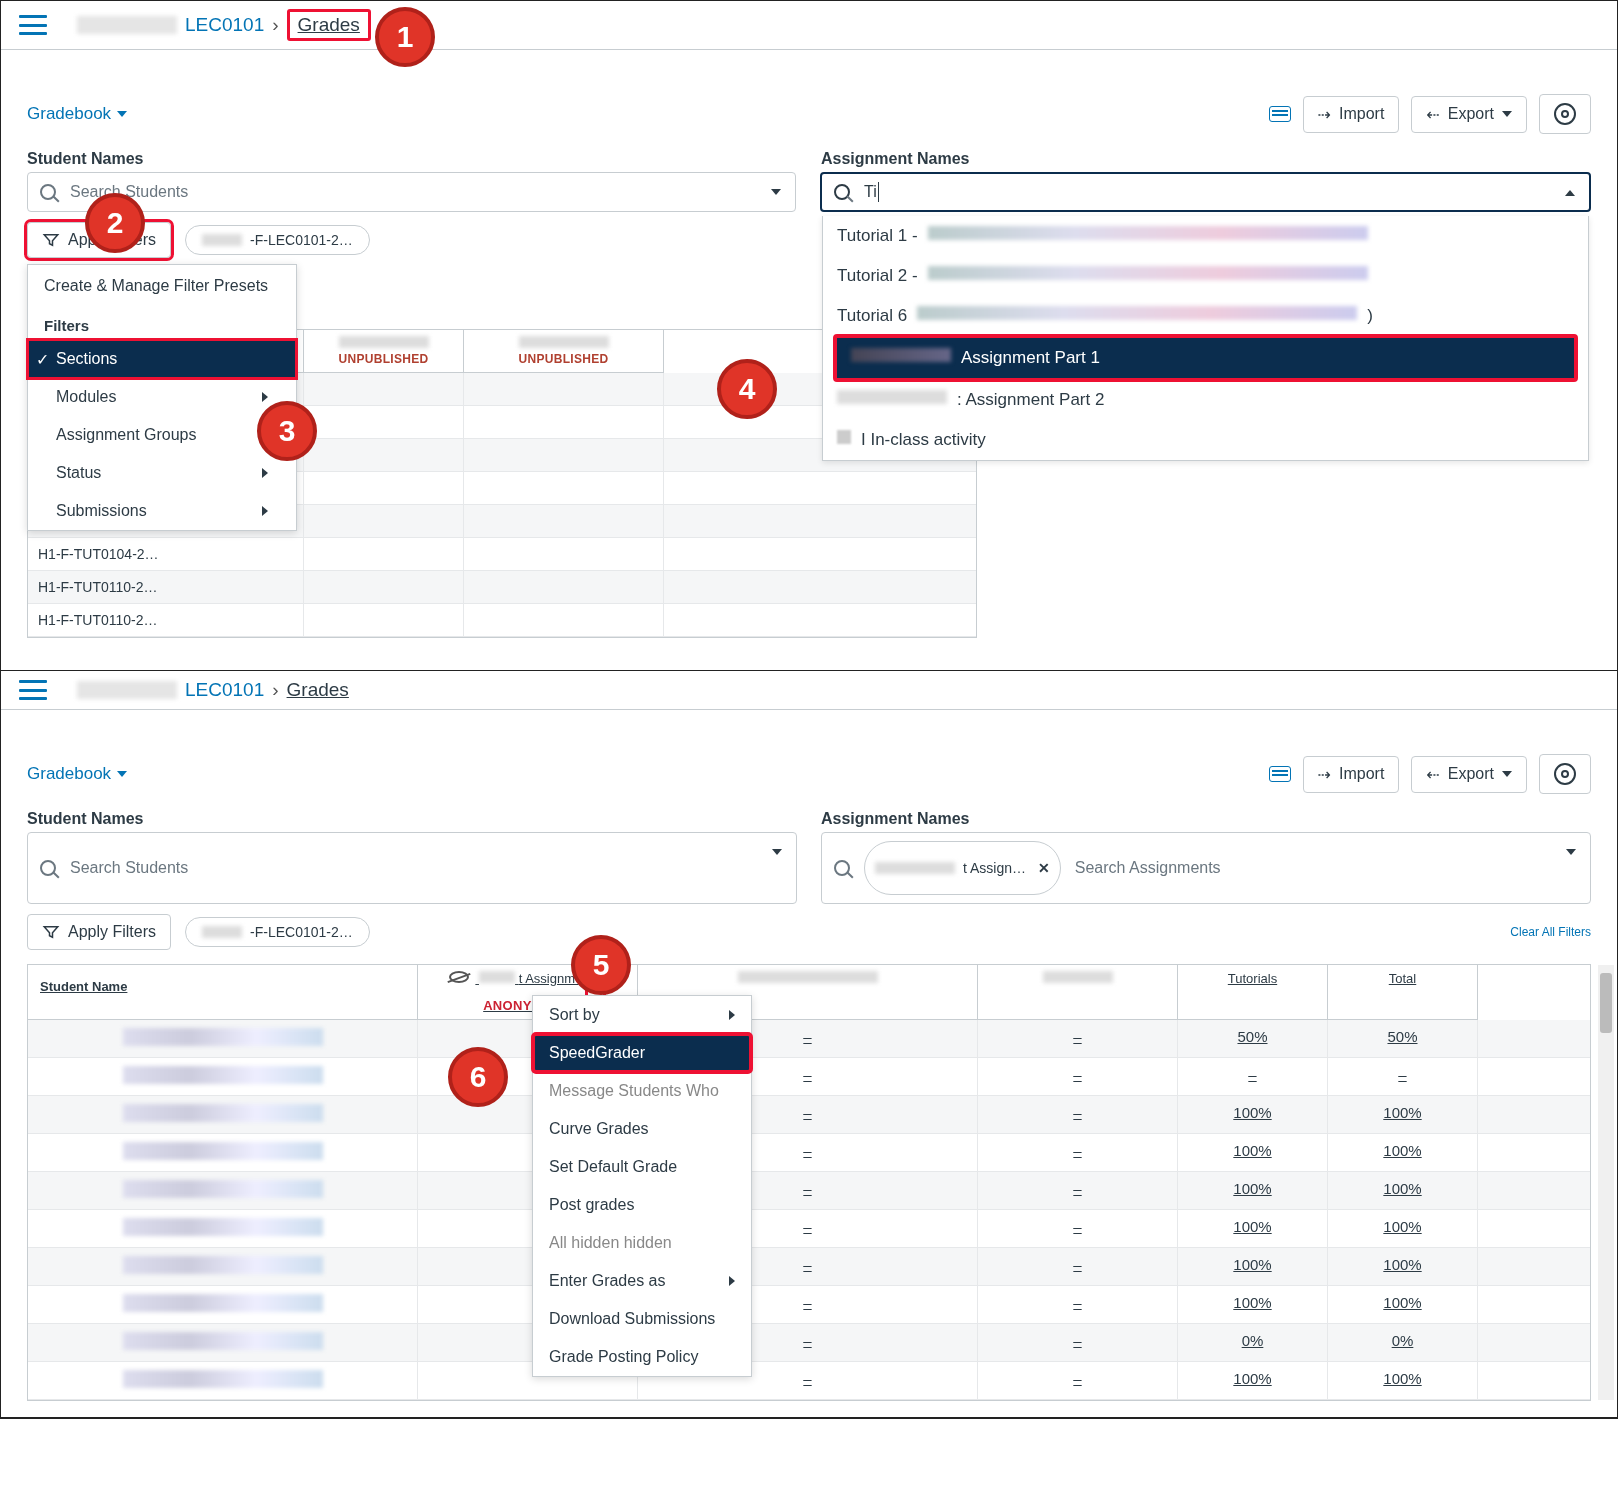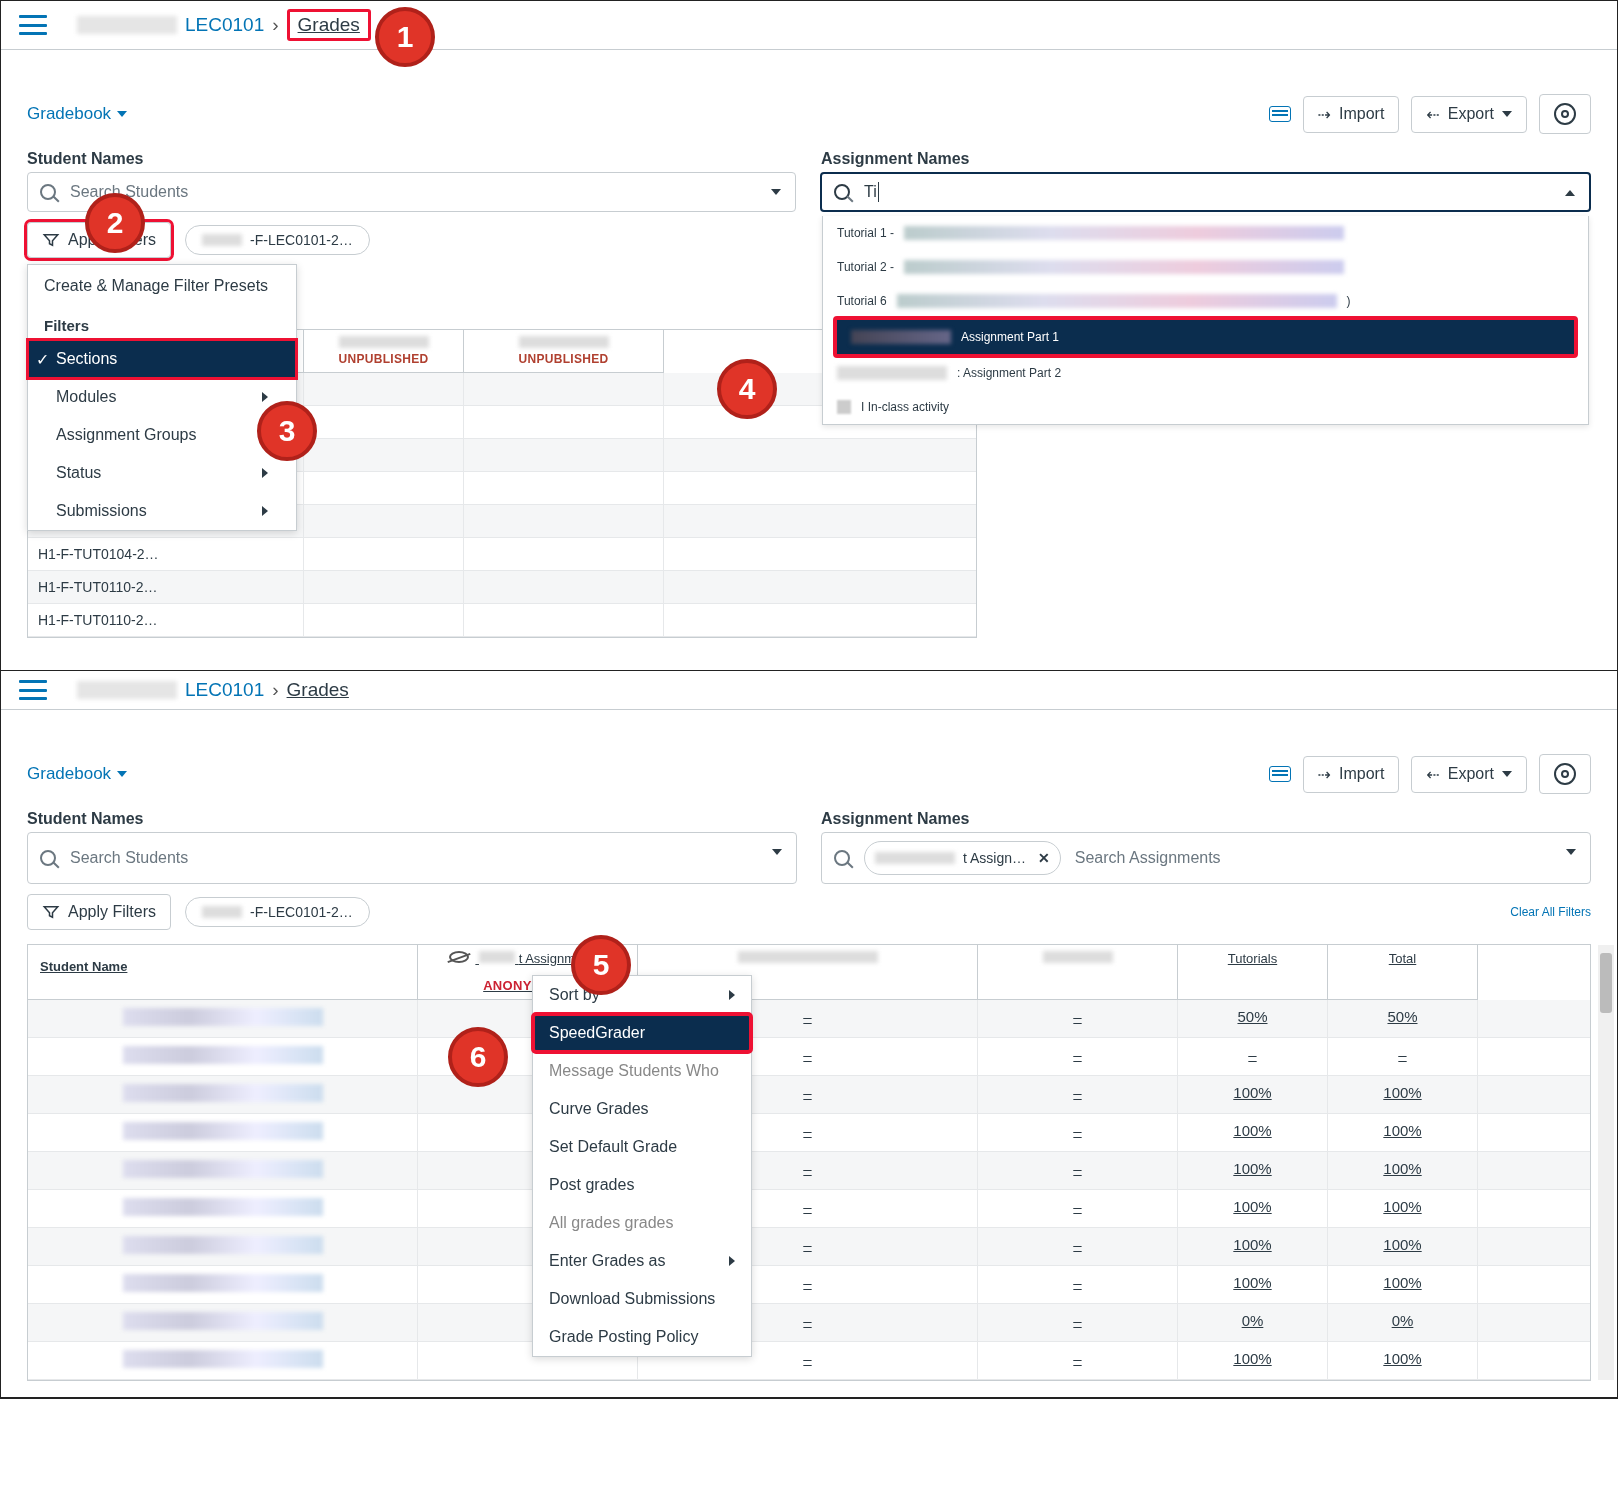--- a/index.html
+++ b/index.html
@@ -26,21 +26,21 @@
   .cog { width:22px; height:22px; border-radius:50%; border:2px solid #2d3b45; position:relative; }
   .cog::before { content:""; position:absolute; inset:5px; border:2px solid #2d3b45; border-radius:50%; }
   .labels { display:flex; gap:24px; padding: 8px 26px 4px 26px; }
   .labels > div { flex:1; font-weight:700; font-size:16px; }
   .searchrow { display:flex; gap:24px; padding: 0 26px 10px 26px; }
   .search { flex:1; border:1px solid #c7cdd1; border-radius:4px; display:flex; align-items:center; padding:8px 12px; font-size:16px; color:#6b7780; position:relative; background:#fff; }
   .search.active { border:2px solid #0b2d4e; color:#2d3b45; }
   .mag { width:16px; height:16px; border:2px solid #6b7780; border-radius:50%; position:relative; margin-right:14px; }
   .mag::after { content:""; position:absolute; width:8px; height:2px; background:#6b7780; right:-6px; bottom:-2px; transform:rotate(45deg); }
   .dropdown { position:absolute; top:42px; left:0; right:0; border:1px solid #c7cdd1; background:#fff; border-top:none; z-index:10; box-shadow:0 2px 6px rgba(0,0,0,.1); }
-  .dd-item { padding:10px 14px; font-size:12px; color:#2d3b45; display:flex; align-items:center; gap:10px; cursor:pointer; }
+  .dd-item { padding:10px 14px; font-size:17px; color:#2d3b45; display:flex; gap:10px; cursor:pointer; }
   .dd-item .redblock { display:inline-block; height:14px; width:440px; background:linear-gradient(90deg,#bcc,#dde,#ecd,#cce); filter: blur(2px); }
   .dd-item.selected { background:#0b2d4e; color:#fff; }
   .dd-item.selected .redblock { background:linear-gradient(90deg,#445,#668); }
   .dd-highlight { border:4px solid #e13; border-radius:4px; margin:-2px 10px; }
   .filterrow { display:flex; align-items:center; gap:14px; padding:0 26px 14px 26px; position:relative; }
   .btn.redbox { outline:3px solid #e13; outline-offset:0; border-radius:4px; }
   .funnel-svg { width:18px; height:18px; }
   .chip { border:1px solid #c7cdd1; border-radius:999px; padding:6px 16px; font-size:14px; color:#2d3b45; background:#fff; display:flex; align-items:center; gap:8px; }
   .chip .redblock2 { display:inline-block; width:40px; height:12px; background:#ddd; filter:blur(2px); }
   .chip .x { font-weight:bold; cursor:pointer; margin-left:4px; }
@@ -299,21 +299,21 @@
     </div>
 
     <div class="searchrow">
       <div class="search">
         <span class="mag"></span>
           <span>Search Students</span>
         <span class="chev" style="position:absolute; right:14px; top:16px;"></span>
       </div>
       <div class="search">
         <span class="mag"></span>
-        <span class="chip" style="padding:8px 10px;">
+        <span class="chip" style="padding:18px 10px;">
             <span class="redblock2" style="width:80px"></span>
             <span>t Assign…</span>
             <span class="x">✕</span>
           </span>
         <span style="margin-left:14px; color:#6b7780">Search Assignments</span>
         <span class="chev" style="position:absolute; right:14px; top:16px;"></span>
       </div>
     </div>
 
     <div class="filterrow">
@@ -449,21 +449,21 @@
         <div class="mi">
             <span>Curve Grades</span>
           </div>
         <div class="mi">
             <span>Set Default Grade</span>
           </div>
         <div class="mi">
             <span>Post grades</span>
           </div>
         <div class="mi dis">
-            <span>All grades grades</span>
+            <span>All hidden hidden</span>
           </div>
         <div class="mi">
             <span>Enter Grades as</span>
             <span class="chev-r"></span>
           </div>
         <div class="mi">
             <span>Download Submissions</span>
           </div>
         <div class="mi">
             <span>Grade Posting Policy</span>

